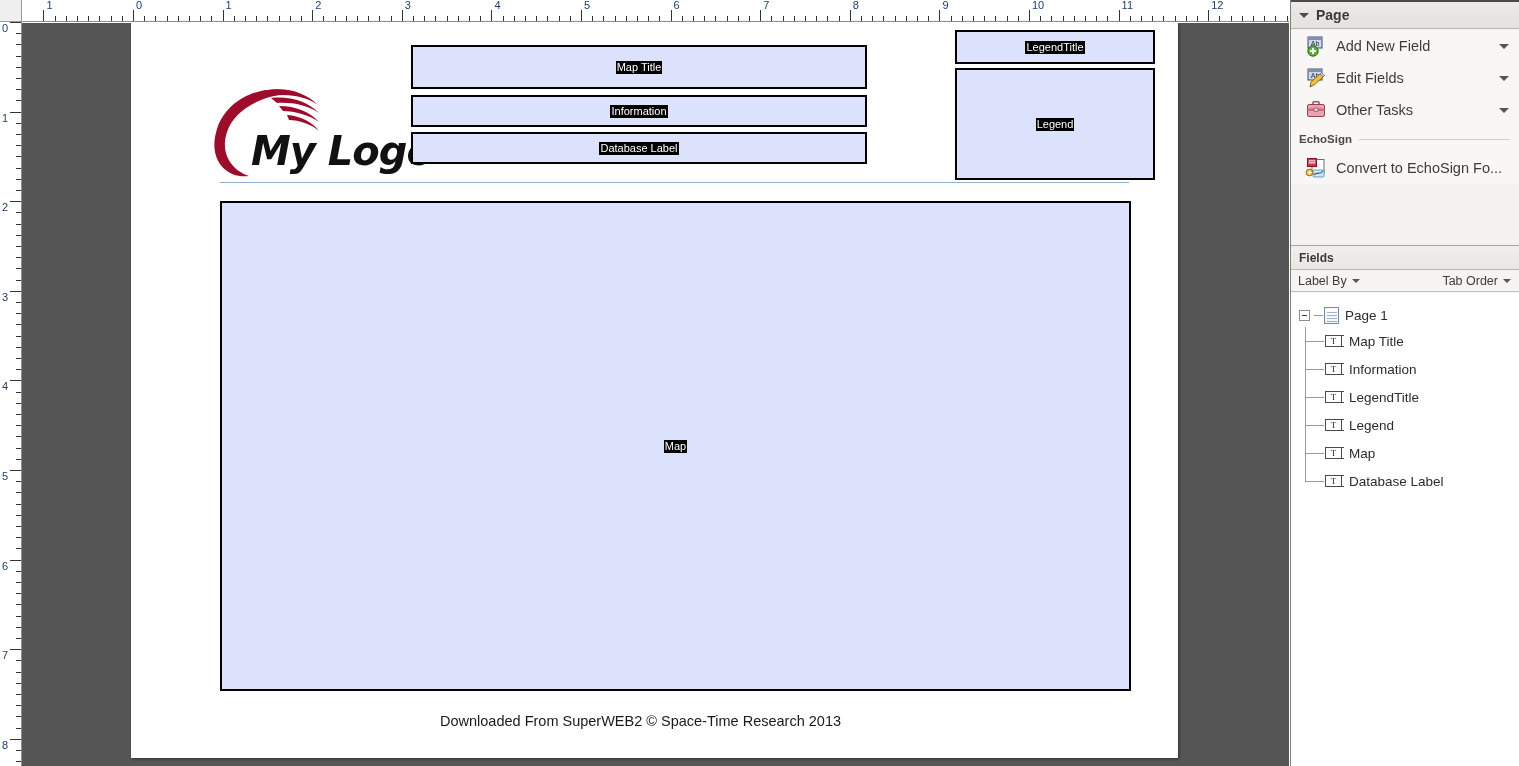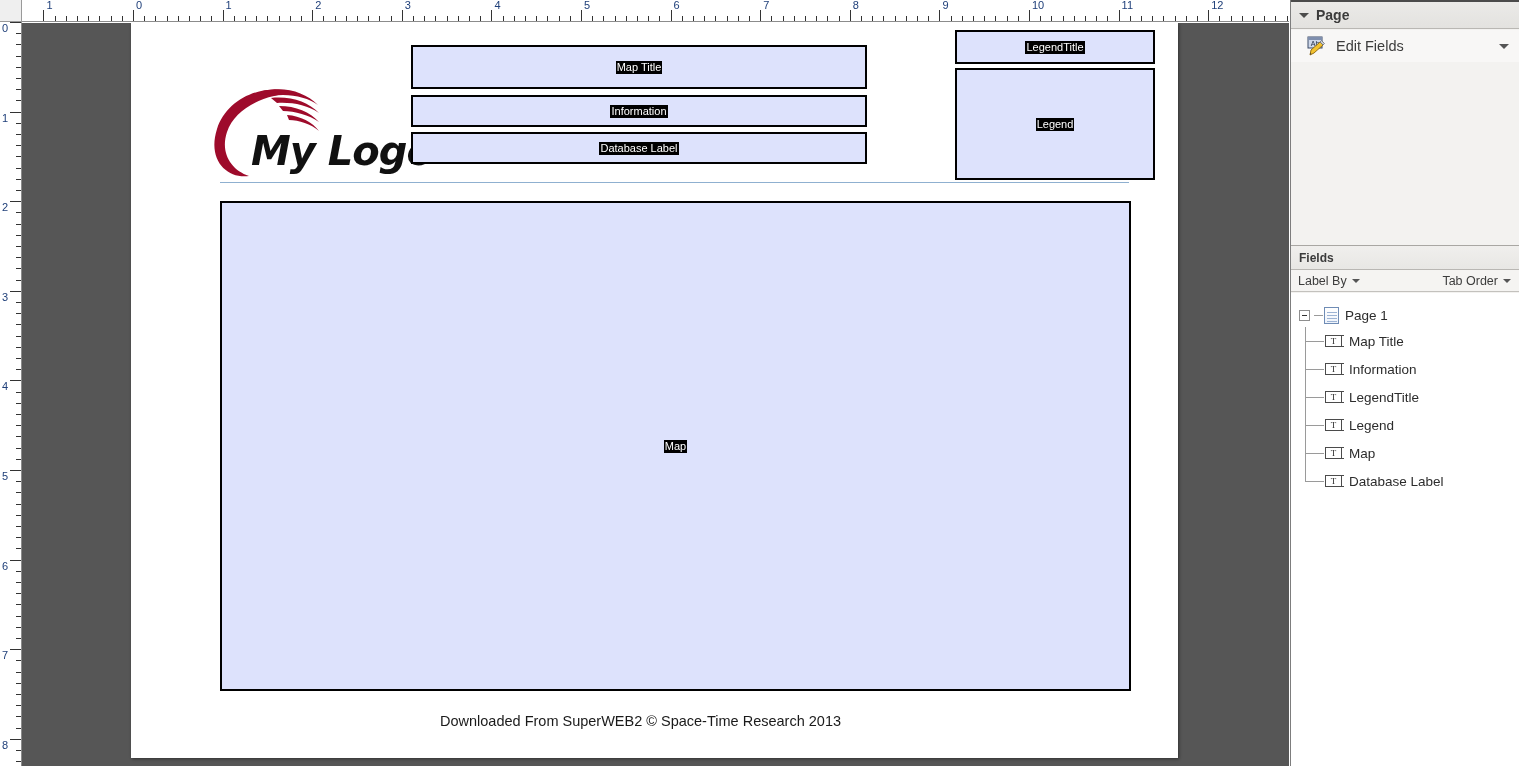--- a/index.html
+++ b/index.html
@@ -607,26 +607,66 @@
       <span class="tri-down"></span>
       <span class="tasks-title">Page</span>
     </div>
 
     <div class="tasks-list" id="tasks-list">
         <div class="task-row">
           <span class="task-icon"><svg width="22" height="22" viewBox="0 0 22 22">
               <rect x="3" y="2" width="14" height="11" fill="#cfd8ea" stroke="#3a4a66" stroke-width="1"></rect>
               <rect x="3" y="2" width="14" height="3" fill="#7f8fae"></rect>
               <text x="10" y="11" font-size="7" font-family="Liberation Sans" text-anchor="middle" fill="#1b2740">Ab</text>
+              <circle cx="8" cy="16" r="5.2" fill="#5bb033" stroke="#2f6a18" stroke-width="1"></circle>
+              <rect x="7.1" y="12.9" width="1.8" height="6.2" fill="#fff"></rect>
+              <rect x="4.9" y="15.1" width="6.2" height="1.8" fill="#fff"></rect>
+            </svg></span>
+          <span class="task-label">Add New Field</span>
+          <span class="task-caret"></span>
+        </div>
+        <div class="task-row">
+          <span class="task-icon"><svg width="22" height="22" viewBox="0 0 22 22">
+              <rect x="3" y="2" width="14" height="11" fill="#cfd8ea" stroke="#3a4a66" stroke-width="1"></rect>
+              <rect x="3" y="2" width="14" height="3" fill="#7f8fae"></rect>
+              <text x="10" y="11" font-size="7" font-family="Liberation Sans" text-anchor="middle" fill="#1b2740">Ab</text>
               <path d="M5,20 L6,15 L15,7 L18,10 L9,18 Z" fill="#f2c230" stroke="#8a6410" stroke-width="0.9"></path>
               <path d="M15,7 L18,10 L19.5,8.5 L16.5,5.5 Z" fill="#c9cdd4" stroke="#6c7078" stroke-width="0.8"></path>
               <path d="M5,20 L6.4,18.6 L5.5,17.8 Z" fill="#3a3a3a"></path>
             </svg></span>
           <span class="task-label">Edit Fields</span>
           <span class="task-caret"></span>
+        </div>
+        <div class="task-row">
+          <span class="task-icon"><svg width="22" height="22" viewBox="0 0 22 22">
+              <path d="M8,5 L8,3.5 A1,1 0 0 1 9,2.8 L13,2.8 A1,1 0 0 1 14,3.5 L14,5" fill="none" stroke="#a0566a" stroke-width="1.6"></path>
+              <rect x="2.5" y="5.5" width="17" height="12" rx="1.6" fill="#e8a5ae" stroke="#9a3f52" stroke-width="1"></rect>
+              <rect x="2.5" y="9.4" width="17" height="2.6" fill="#c96d80"></rect>
+              <rect x="9" y="9" width="4" height="3.4" rx="0.6" fill="#f3d5da" stroke="#9a3f52" stroke-width="0.8"></rect>
+            </svg></span>
+          <span class="task-label">Other Tasks</span>
+          <span class="task-caret"></span>
+        </div>
+        <div class="section-sep">
+          <span class="section-sep-label">EchoSign</span>
+          <span class="section-sep-line"></span>
+        </div>
+        <div class="task-row">
+          <span class="task-icon"><svg width="22" height="22" viewBox="0 0 22 22">
+              <rect x="7" y="2.5" width="12" height="13" fill="#fdfdfd" stroke="#6d6d6d" stroke-width="1"></rect>
+              <rect x="2.5" y="1.5" width="9" height="8" fill="#d0354a" stroke="#8a1326" stroke-width="1"></rect>
+              <rect x="3.7" y="3.4" width="6.6" height="1" fill="#fff"></rect>
+              <rect x="3.7" y="5.4" width="6.6" height="1" fill="#fff"></rect>
+              <rect x="8" y="13" width="11" height="7" rx="1" fill="#cfe6f5" stroke="#5d93b5" stroke-width="0.9"></rect>
+              <path d="M9,18 C11,14 14,19 18,14" fill="none" stroke="#1d5f8c" stroke-width="1.1"></path>
+              <circle cx="4.5" cy="15.5" r="3.4" fill="#f0b323" stroke="#96710f" stroke-width="0.9"></circle>
+              <rect x="3.9" y="13.6" width="1.2" height="4" fill="#fff"></rect>
+              <rect x="2.6" y="14.9" width="4" height="1.2" fill="#fff"></rect>
+            </svg></span>
+          <span class="task-label">Convert to EchoSign Fo...</span>
         </div>
       </div>
 
     <div class="fields-header">
       <span class="fields-title">Fields</span>
     </div>
 
     <div class="sortbar">
       <span class="sortbar-item">
         <span>Label By</span>

